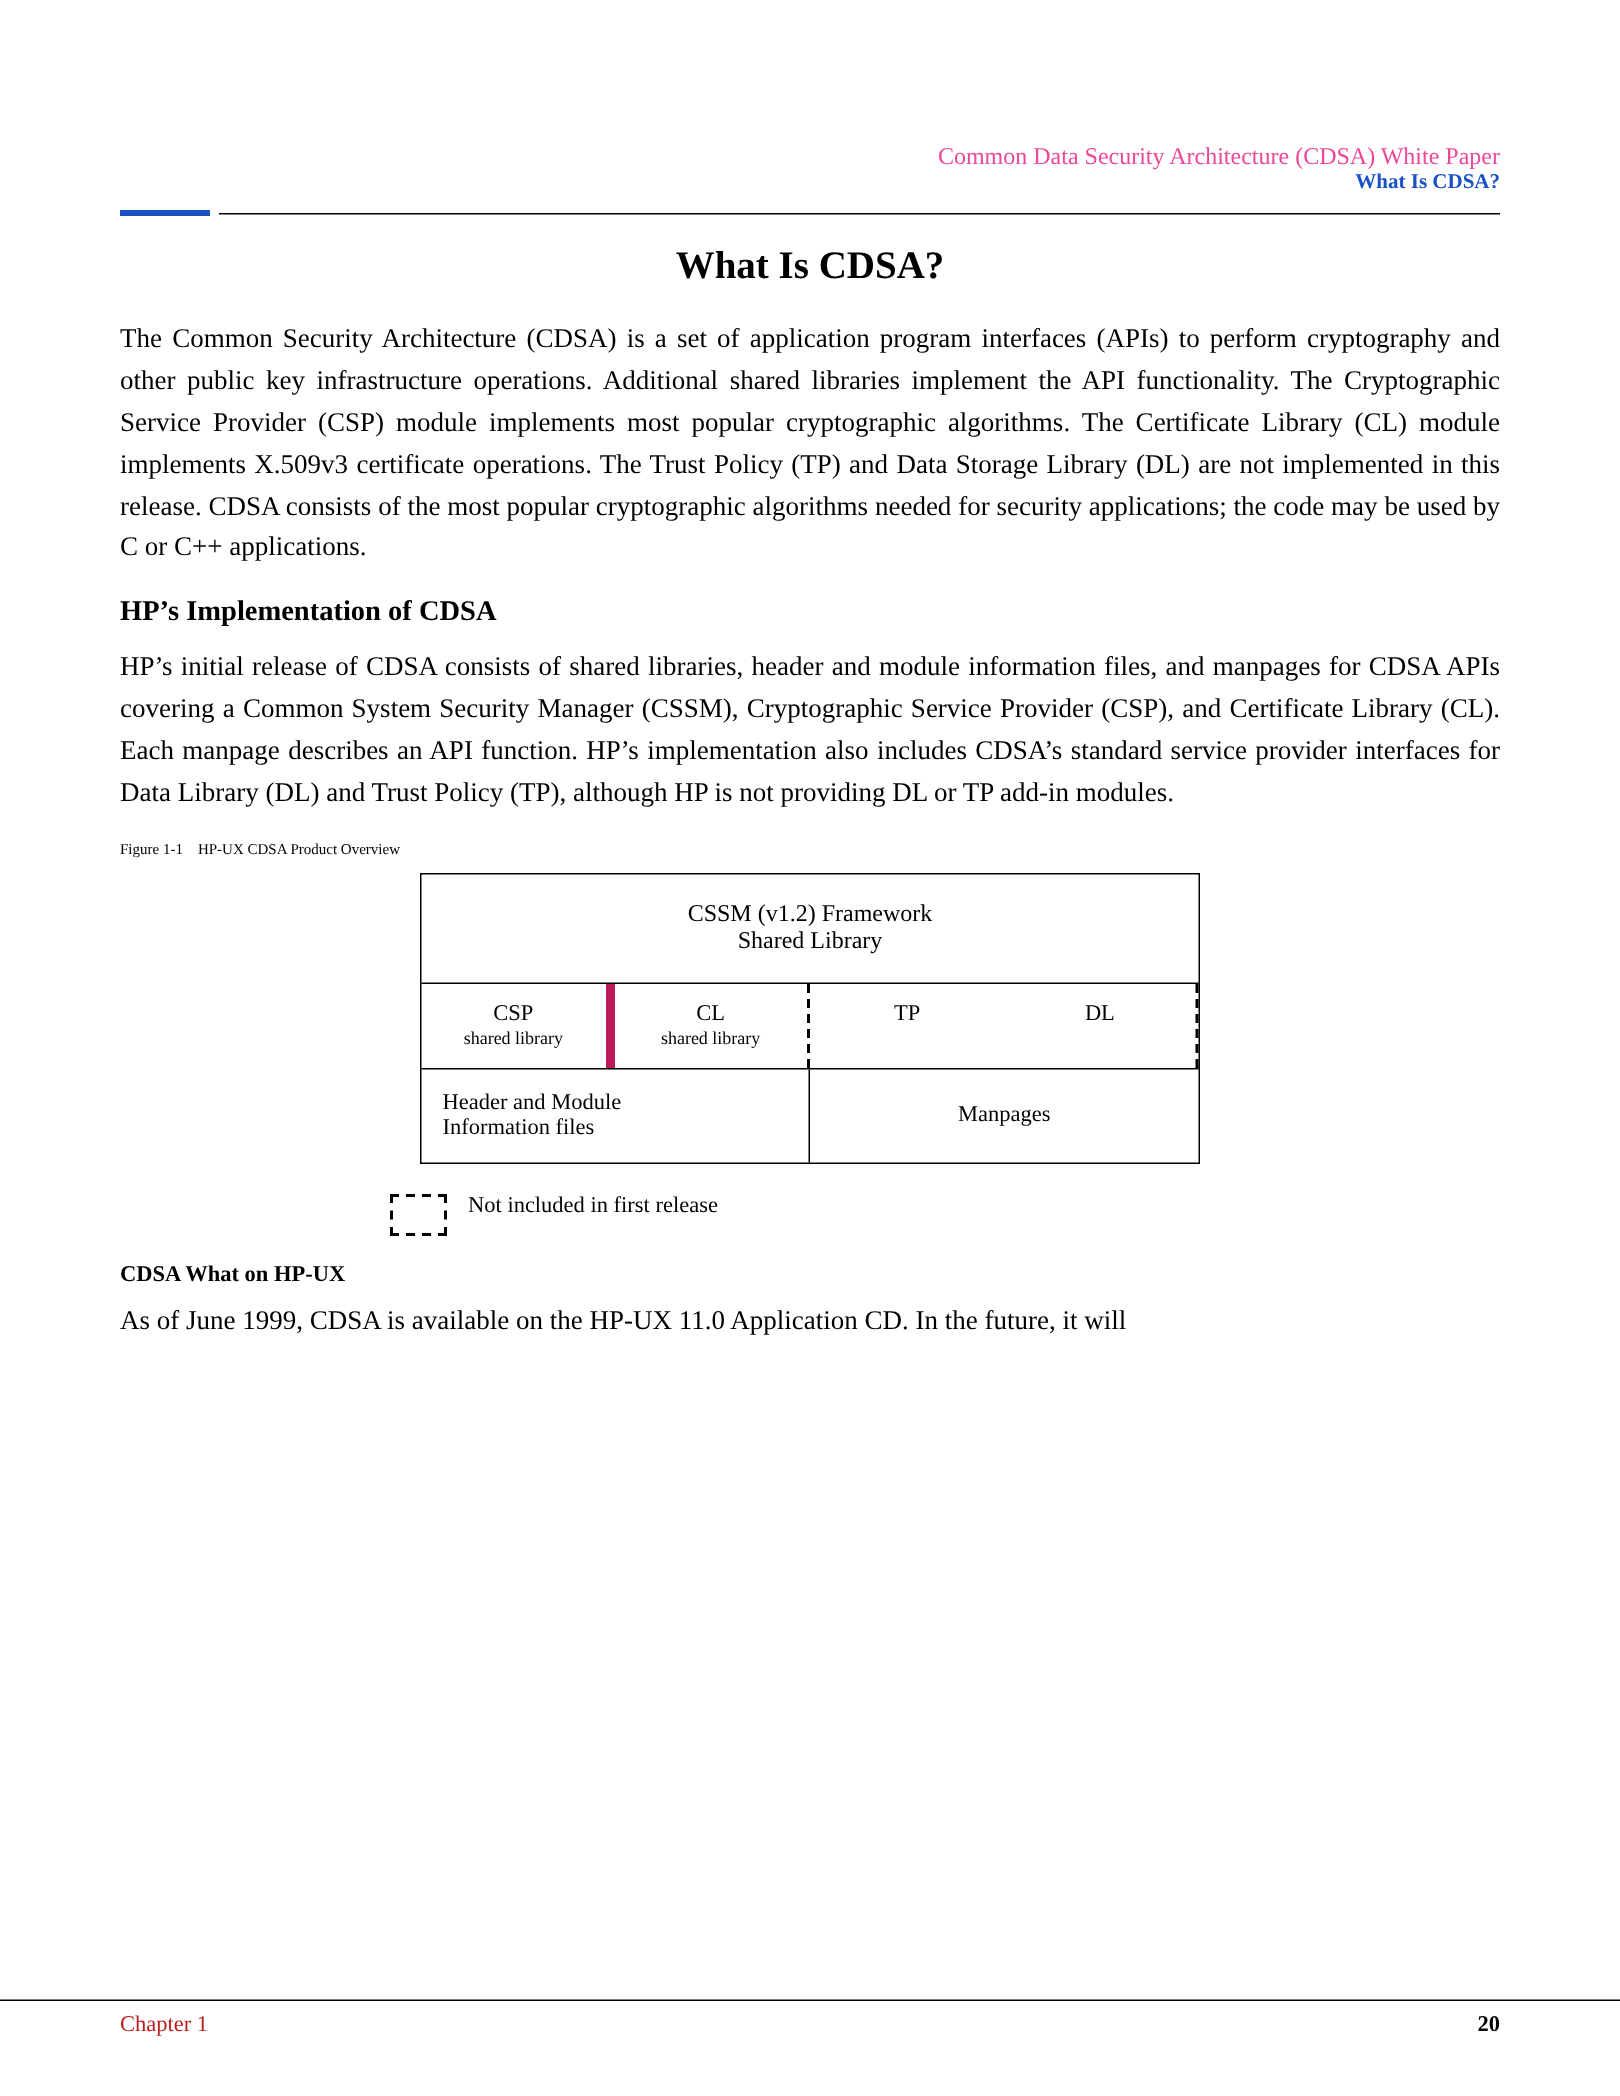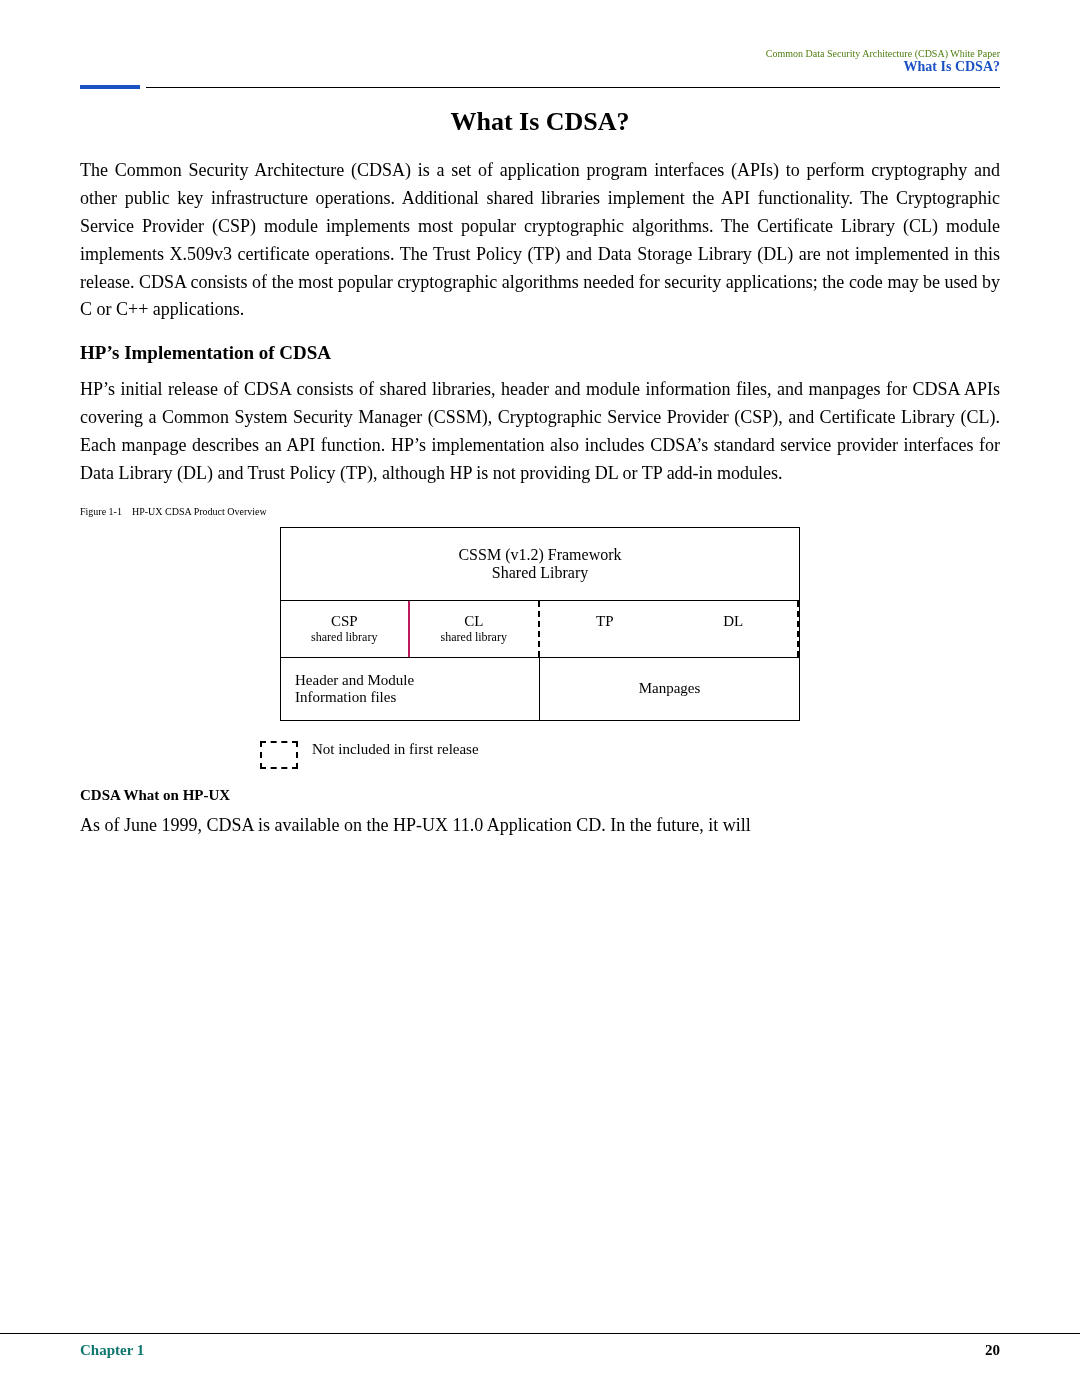--- a/index.html
+++ b/index.html
@@ -19,23 +19,24 @@
     }
     
     .page-header {
       display: flex;
       flex-direction: column;
       align-items: flex-end;
       padding: 48px 80px 0 80px;
       margin-bottom: 10px;
     }
     .header-link {
-      color: #4d7c0f;
-      font-size: 10px;
+      color: #ec4899;
+      font-size: 16px;
       text-decoration: none;
+      margin-top: 48px;
     }
     .header-bold {
       color: #1a52c4;
       font-size: 14px;
       font-weight: bold;
     }
     
     .section-divider {
       display: flex;
       align-items: center;
@@ -141,31 +142,31 @@
       left: 0;
       right: 0;
       display: flex;
       justify-content: space-between;
       align-items: center;
       padding: 0 80px;
       border-top: 1px solid #000;
       padding-top: 8px;
     }
     .footer-chapter {
-      color: #0f766e;
-      font-weight: bold;
+      color: #b91c1c;
+      font-weight: normal;
       font-size: 15px;
     }
     .footer-page {
       font-size: 15px;
       font-weight: bold;
     }
     .cell-csp {
       width: 50%;
-      border-right: 2px solid #be185d;
+      border-right: 6px solid #be185d;
       padding: 12px 10px;
       text-align: center;
       font-size: 15px;
     }
     .cell-cl {
       width: 50%;
       padding: 12px 10px;
       text-align: center;
       font-size: 15px;
     }

